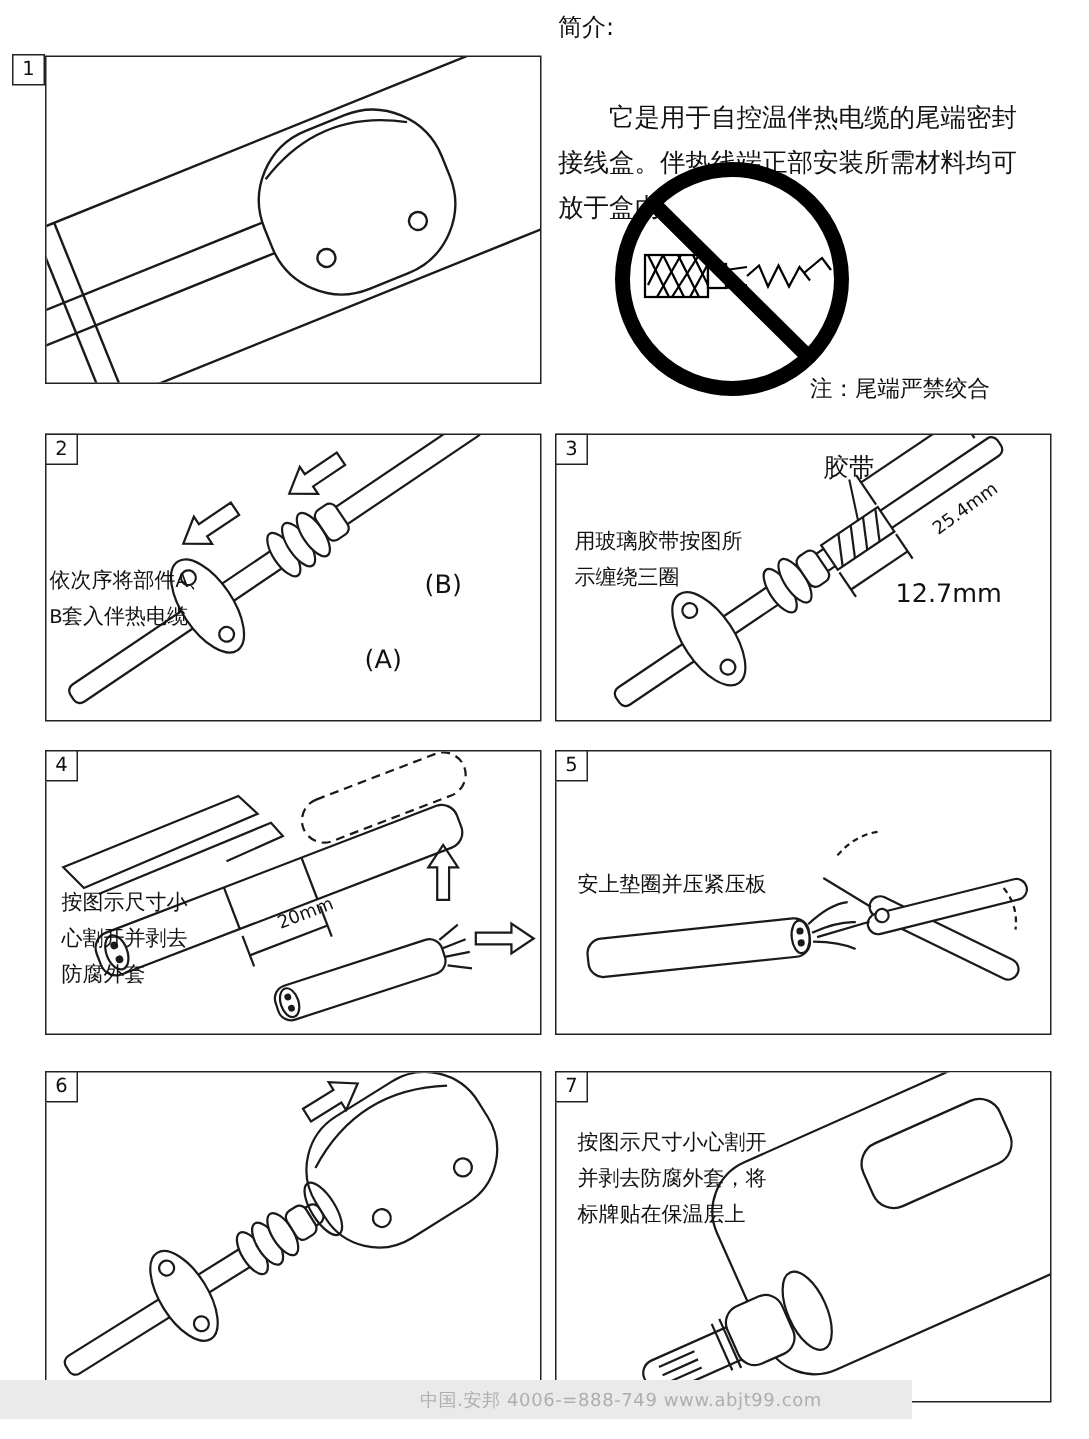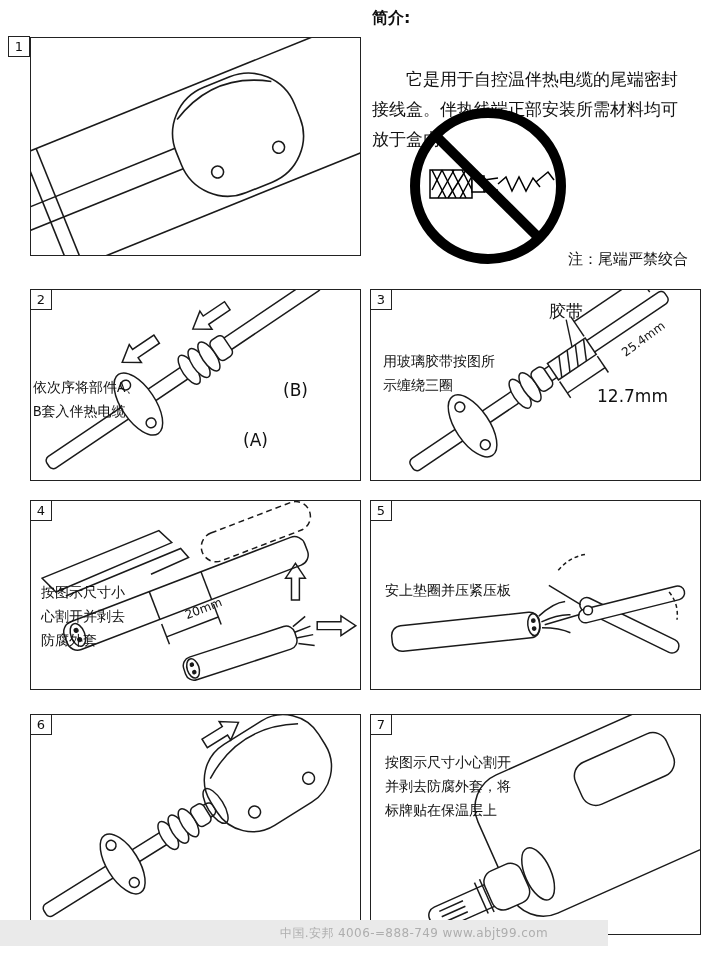--- a/index.html
+++ b/index.html
@@ -20,36 +20,36 @@
   .num {
     position: absolute; top: -1px; left: -1px; width: 22px; height: 21px;
     border: 1.5px solid #222; background: #fff; z-index: 3;
     font-size: 13px; display: flex; align-items: center; justify-content: center;
   }
   #p1 .num { left: -23px; top: -2px; }
   .art { position: absolute; left: 0; top: 0; width: 100%; height: 100%; }
   .cap { position: absolute; font-size: 14px; line-height: 1.72; z-index: 2; font-family: Liberation Mono, monospace; }
   #p2 .cap { left: 2px; top: 86px; width: 112px; }
   #p3 .cap { left: 12px; top: 60px; width: 118px; }
-  #p4 .cap { left: 10px; top: 80px; width: 90px; }
+  #p4 .cap { left: 10px; top: 90px; width: 90px; }
   #p5 .cap { left: 14px; top: 78px; width: 220px; white-space: nowrap; }
   #p6 .cap { left: 8px;  top: 46px; width: 206px; }
   #p7 .cap { left: 14px; top: 36px; width: 134px; }
   .lbl { position: absolute; font-size: 17px; z-index: 2; white-space: nowrap; }
   #p2 .lbl-b { left: 252px; top: 90px; }
   #p2 .lbl-a { left: 212px; top: 140px; }
   #p3 .lbl-tape { left: 178px; top: 10px; }
   #p3 .lbl-d1 { left: 248px; top: 58px; font-size: 12px; transform: rotate(-36deg); transform-origin: left top; }
   #p3 .lbl-d2 { left: 226px; top: 96px; font-size: 17px; }
   #p4 .lbl-dim { left: 152px; top: 108px; font-size: 12px; transform: rotate(-21deg); transform-origin: left top; }
   .intro { position: absolute; left: 372px; top: 8px; width: 330px; }
-  .intro .intro-h { font-size: 16px; font-weight: 700; margin-bottom: 3px; }
+  .intro .intro-h { font-size: 16px; font-weight: 400; margin-bottom: 3px; }
   .intro p { font-size: 17px; line-height: 1.75; text-indent: 2em; width: 320px; margin-top: 36px; }
   .no-sign { position: absolute; left: 402px; top: 100px; }
-  .note { position: absolute; left: 568px; top: 250px; font-size: 15px; }
+  .note { position: absolute; left: 540px; top: 250px; font-size: 15px; }
   .footer {
     position: absolute; left: 0; top: 920px; width: 608px; height: 26px;
     background: #eaeaea; color: #aeaeae; font-size: 12px; letter-spacing: 0.4px;
     display: flex; align-items: center; justify-content: flex-end; padding-right: 60px;
   }
   svg { overflow: hidden; }
 </style>
 </head>
 <body>
 

